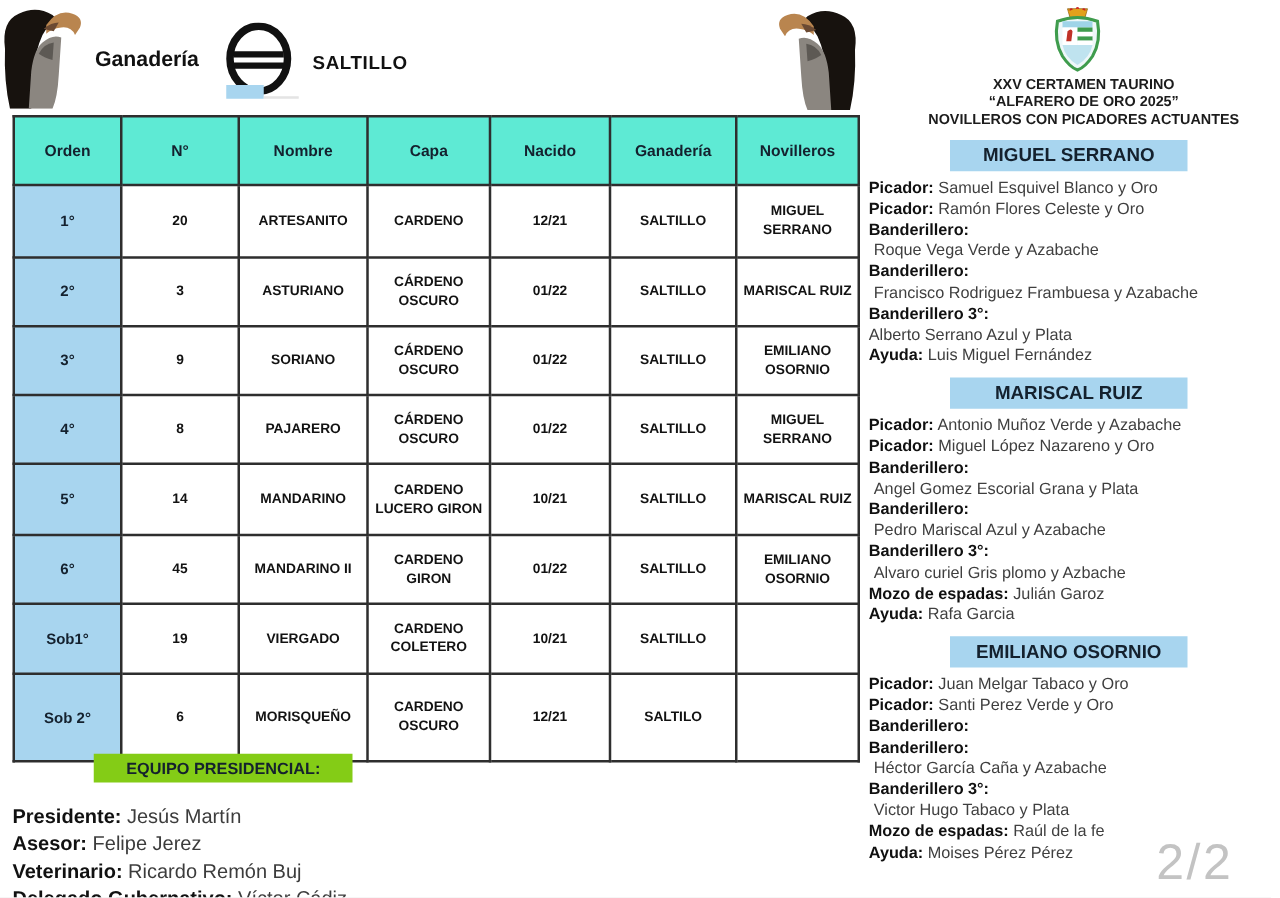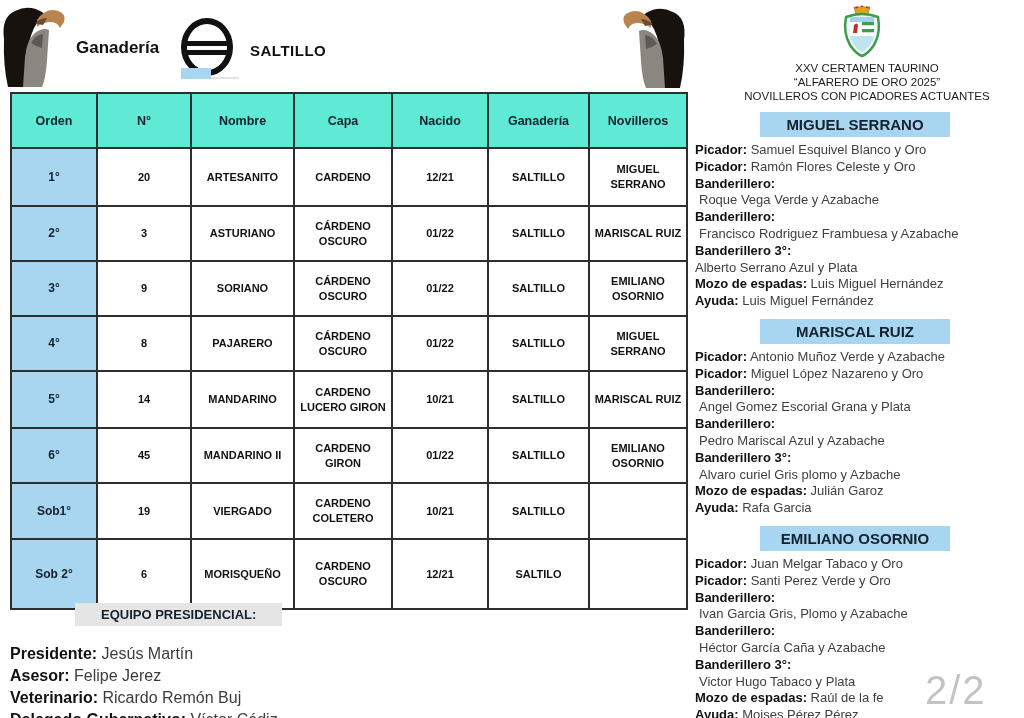--- a/index.html
+++ b/index.html
@@ -25,31 +25,31 @@
   table.bulls th { background:#5eead4; color:#14212e; font-size:12.5px; height:55px; }
   table.bulls td { font-size:11px; color:#121212; background:#fff; line-height:1.35; }
   table.bulls td.rowhead { background:#a8d5ef; color:#14212e; font-size:12px; }
   col.c0{width:86px} col.c1{width:94px} col.c2{width:103px} col.c3{width:98px}
   col.c4{width:96px} col.c5{width:101px} col.c6{width:98px}
   tr.r0{height:58px} tr.r1{height:55px} tr.r2{height:55px} tr.r3{height:55px}
   tr.r4{height:57px} tr.r5{height:55px} tr.r6{height:56px} tr.r7{height:70px}
 
   
   .equipo { position:absolute; left:10px; top:603px; width:420px; }
-  .equipo-title { display:inline-block; margin-left:65px; background:#e5e5e5; color:#14212e;
+  .equipo-title { display:inline-block; margin-left:65px; background:#84cc16; color:#14212e;
     font-size:13px; font-weight:bold; padding:4px 26px; }
   .equipo-lines { margin-top:17px; }
   .equipo-line { font-size:16px; line-height:22px; color:#3c3c3c; }
   .equipo-line b { color:#111; }
 
   
   .right-panel { position:absolute; left:690px; top:0; width:330px; }
   .crest { display:block; margin:3px auto 2px 150px; width:44px; height:56px; }
   .event-title { text-align:center; padding-left:24px; }
-  .event-title div { font-size:11.5px; font-weight:normal; color:#1c1c1c; line-height:14px; }
+  .event-title div { font-size:11.5px; font-weight:bold; color:#1c1c1c; line-height:14px; }
   .section-header { width:190px; margin:9px auto 5px auto; background:#a8d5ef; color:#14212e;
     text-align:center; font-size:15px; font-weight:bold; padding:4px 0; }
   .crew-line { font-size:13px; line-height:16.8px; color:#3f3f3f; padding-left:5px; }
   .crew-line b { color:#101010; }
   .crew-line.indent { padding-left:9px; }
 
   .page-num { position:absolute; left:925px; top:668px; font-size:40px; color:#c3c3c3; letter-spacing:2px; }
 </style>
 </head>
 <body>
@@ -229,21 +229,20 @@
     <div>
       <div class="section-header">MIGUEL SERRANO</div>
       <div class="crew-line"><b>Picador:</b> <span>Samuel Esquivel Blanco y Oro</span></div>
       <div class="crew-line"><b>Picador:</b> <span>Ramón Flores Celeste y Oro</span></div>
       <div class="crew-line"><b>Banderillero:</b><span></span></div>
       <div class="crew-line indent"><b></b><span>Roque Vega Verde y Azabache</span></div>
       <div class="crew-line"><b>Banderillero:</b><span></span></div>
       <div class="crew-line indent"><b></b><span>Francisco Rodriguez Frambuesa y Azabache</span></div>
       <div class="crew-line"><b>Banderillero 3°:</b><span></span></div>
       <div class="crew-line"><b></b><span>Alberto Serrano Azul y Plata</span></div>
-      <div class="crew-line"><b>Mozo de espadas:</b> <span>Luis Miguel Hernández</span></div>
       <div class="crew-line"><b>Ayuda:</b> <span>Luis Miguel Fernández</span></div>
     </div>
 
     <div>
       <div class="section-header">MARISCAL RUIZ</div>
       <div class="crew-line"><b>Picador:</b> <span>Antonio Muñoz Verde y Azabache</span></div>
       <div class="crew-line"><b>Picador:</b> <span>Miguel López Nazareno y Oro</span></div>
       <div class="crew-line"><b>Banderillero:</b><span></span></div>
       <div class="crew-line indent"><b></b><span>Angel Gomez Escorial Grana y Plata</span></div>
       <div class="crew-line"><b>Banderillero:</b><span></span></div>
@@ -252,21 +251,20 @@
       <div class="crew-line indent"><b></b><span>Alvaro curiel Gris plomo y Azbache</span></div>
       <div class="crew-line"><b>Mozo de espadas:</b> <span>Julián Garoz</span></div>
       <div class="crew-line"><b>Ayuda:</b> <span>Rafa Garcia</span></div>
     </div>
 
     <div>
       <div class="section-header">EMILIANO OSORNIO</div>
       <div class="crew-line"><b>Picador:</b> <span>Juan Melgar Tabaco y Oro</span></div>
       <div class="crew-line"><b>Picador:</b> <span>Santi Perez Verde y Oro</span></div>
       <div class="crew-line"><b>Banderillero:</b><span></span></div>
-      <div class="crew-line indent"><b></b><span>Ivan Garcia Gris, Plomo y Azabache</span></div>
       <div class="crew-line"><b>Banderillero:</b><span></span></div>
       <div class="crew-line indent"><b></b><span>Héctor García Caña y Azabache</span></div>
       <div class="crew-line"><b>Banderillero 3°:</b><span></span></div>
       <div class="crew-line indent"><b></b><span>Victor Hugo Tabaco y Plata</span></div>
       <div class="crew-line"><b>Mozo de espadas:</b> <span>Raúl de la fe</span></div>
       <div class="crew-line"><b>Ayuda:</b> <span>Moises Pérez Pérez</span></div>
     </div>
   </div>
 
   <div class="page-num">2/2</div>

